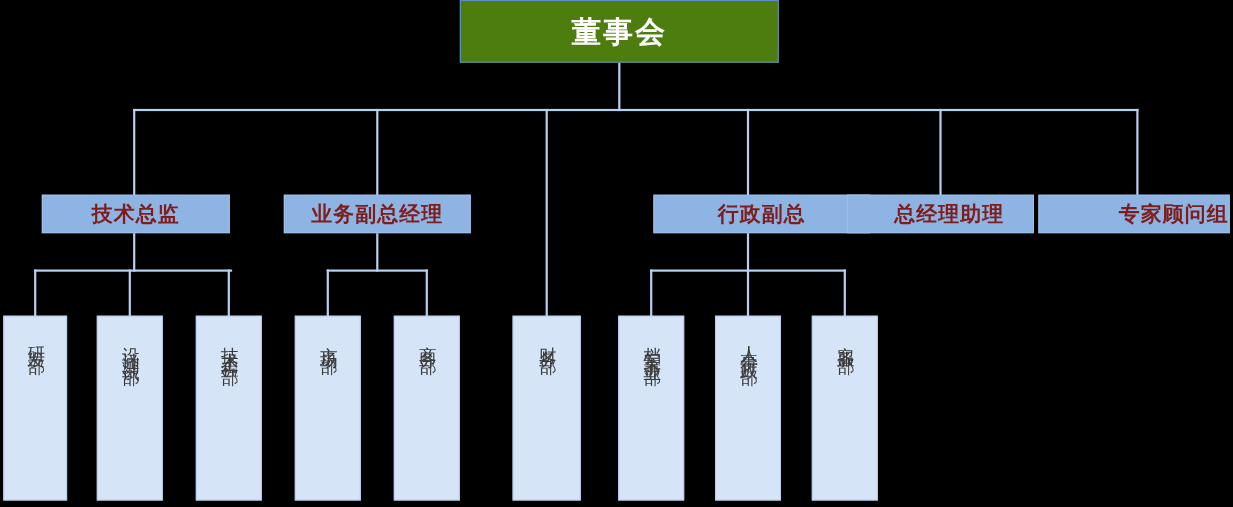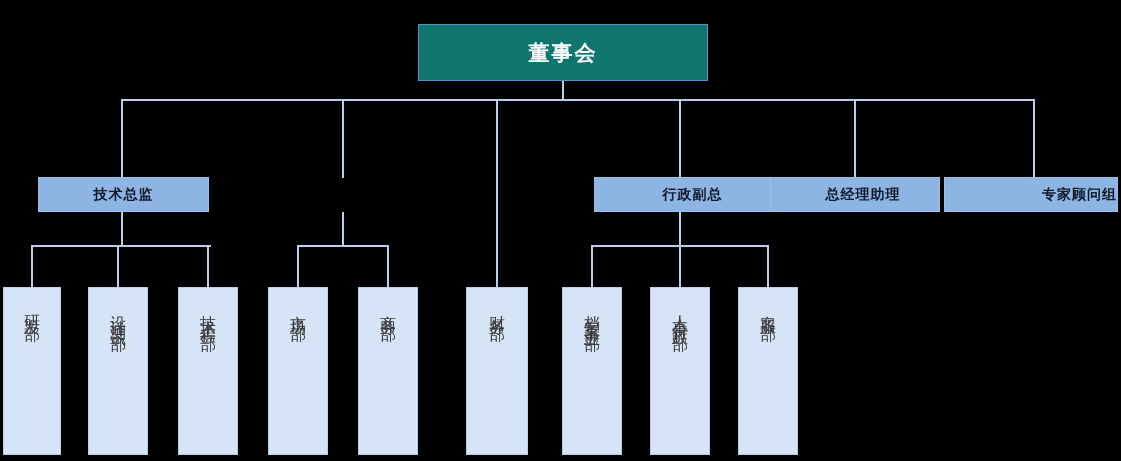--- a/index.html
+++ b/index.html
@@ -20,34 +20,33 @@
   }
   .node {
     position: absolute;
     box-sizing: border-box;
     display: flex;
     align-items: center;
     justify-content: center;
     text-align: center;
   }
   .node.root {
-    background: #0f766e;
+    background: #4d7c0f;
     border: 1px solid #5B8FC4;
     color: #FFFFFF;
     font-weight: bold;
-    font-size: 21px;
+    font-size: 27px;
     letter-spacing: 2px;
-    margin-top: 24px;
   }
   .node.level2 {
     background: #8EB4E3;
     border: 1px solid #9CBFE8;
-    color: #0f172a;
+    color: #7f1d1d;
     font-weight: bold;
-    font-size: 14px;
+    font-size: 19px;
     letter-spacing: 1px;
   }
   .node.leaf {
     background: #D6E4F7;
     border: 1px solid #B8D0ED;
     color: #3A3A3A;
     font-weight: normal;
     font-size: 16px;
   }
   .node.leaf .vtext {
@@ -98,20 +97,23 @@
   <div class="conn v" style="left:679px; top:245px; height:43px;"></div>
   <div class="conn v" style="left:767px; top:245px; height:43px;"></div>
 
   <div class="node root" style="left:418px; top:0px; width:290px; height:57px;">
     <span>董事会</span>
   </div>
 
   <div class="node level2" style="left:38px; top:177px; width:171px; height:35px;">
     <span>技术总监</span>
   </div>
+  <div class="node level2" style="left:258px; top:177px; width:170px; height:35px;">
+    <span>业务副总经理</span>
+  </div>
   <div class="node level2" style="left:594px; top:177px; width:197px; height:35px;">
     <span>行政副总</span>
   </div>
   <div class="node level2" style="left:770px; top:177px; width:170px; height:35px;padding-left:16px;">
     <span>总经理助理</span>
   </div>
   <div class="node level2" style="left:944px; top:177px; width:174px; height:35px;justify-content:flex-end;">
     <span>专家顾问组</span>
   </div>
 

